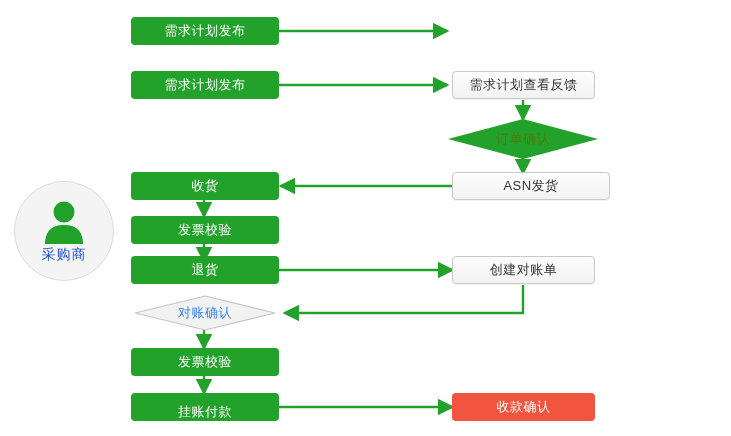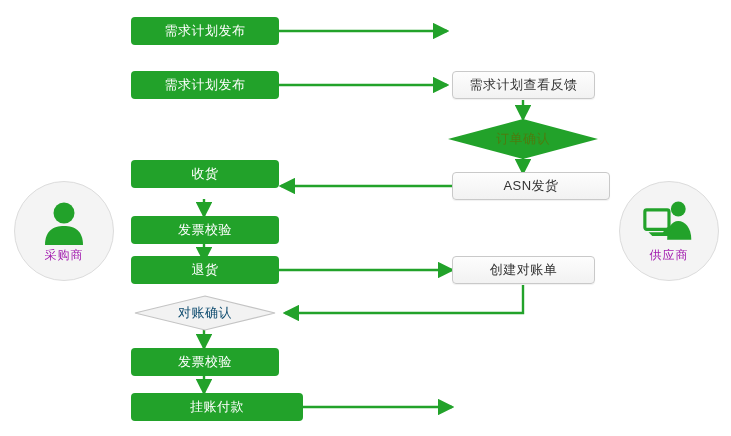--- a/index.html
+++ b/index.html
@@ -55,21 +55,21 @@
     width: 100%;
     height: 100%;
     display: flex;
     align-items: center;
     justify-content: center;
     font-size: 13px;
     letter-spacing: 0.5px;
     pointer-events: none;
   }
   .diamond.green .dlabel { color: #4d7c0f; }
-  .diamond.plain .dlabel { color: #0c4a6e; }
+  .diamond.plain .dlabel { color: #3b82f6; }
 
   
   .role {
     position: absolute;
     width: 98px;
     height: 98px;
     border-radius: 50%;
     background: #f4f4f4;
     border: 1px solid #dcdcdc;
     display: flex;
@@ -80,22 +80,22 @@
   }
   .role .ricon {
     width: 52px;
     height: 46px;
     display: flex;
     align-items: flex-end;
     justify-content: center;
     margin-bottom: 2px;
   }
   .role .rlabel {
-    font-size: 12px;
-    color: #a21caf;
+    font-size: 14px;
+    color: #1d4ed8;
     letter-spacing: 1px;
   }
 
   
   .svg-layer {
     position: absolute;
     left: 0;
     top: 0;
     width: 731px;
     height: 436px;
@@ -152,36 +152,20 @@
   <div class="role" style="left:14px; top:181px;">
     <div class="ricon">
       <svg width="46" height="44" viewBox="0 0 46 44">
         <circle cx="23" cy="12" r="10.5" fill="#22a22a"></circle>
         <path d="M4 44 C4 30 12 25 23 25 C34 25 42 30 42 44 Z" fill="#22a22a"></path>
       </svg>
     </div>
     <div class="rlabel">采购商</div>
   </div>
 
-  <div class="role" style="left:619px; top:181px;">
-    <div class="ricon">
-      <svg width="56" height="46" viewBox="0 0 56 46">
-
-        <rect x="2" y="10" width="26" height="21" rx="2" fill="none" stroke="#22a22a" stroke-width="3.4"></rect>
-        <path d="M6 34 L30 34 L26 38 L10 38 Z" fill="#22a22a"></path>
-
-        <circle cx="38" cy="9" r="8" fill="#22a22a"></circle>
-
-        <path d="M26 42 C26 29 31 22 38 22 C45 22 52 29 52 42 Z" fill="#22a22a"></path>
-
-        <path d="M30 27 C24 29 21 33 21 38 L28 38 C28 34 30 31 33 30 Z" fill="#22a22a"></path>
-      </svg>
-    </div>
-    <div class="rlabel">供应商</div>
-  </div>
 
   <div class="node green" style="left:131px; top:17px; width:148px; height:28px;">
     <span>需求计划发布</span>
   </div>
 
 
   <div class="node green" style="left:131px; top:71px; width:148px; height:28px;">
     <span>需求计划发布</span>
   </div>
 
@@ -193,21 +177,21 @@
     <svg width="150" height="40" viewBox="0 0 150 40">
       <polygon points="75,0 150,20 75,40 0,20" fill="#22a22a"></polygon>
     </svg>
     <div class="dlabel">订单确认</div>
   </div>
 
   <div class="node plain" style="left:452px; top:172px; width:158px; height:28px;">
     <span>ASN发货</span>
   </div>
 
-  <div class="node green" style="left:131px; top:160px; width:148px; height:28px;">
+  <div class="node green" style="left:131px; top:172px; width:148px; height:28px;">
     <span>收货</span>
   </div>
 
   <div class="node green" style="left:131px; top:216px; width:148px; height:28px;">
     <span>发票校验</span>
   </div>
 
   <div class="node plain" style="left:452px; top:256px; width:143px; height:28px;">
     <span>创建对账单</span>
   </div>
@@ -220,18 +204,21 @@
     <svg width="142" height="36" viewBox="0 0 142 36">
       <polygon points="71,1 141,18 71,35 1,18" fill="#f2f2f2" stroke="#c4c4c4" stroke-width="1.2"></polygon>
     </svg>
     <div class="dlabel">对账确认</div>
   </div>
 
   <div class="node green" style="left:131px; top:348px; width:148px; height:28px;text-align:right;">
     <span>发票校验</span>
   </div>
 
-  <div class="node green" style="left:131px; top:393px; width:172px; height:28px;">
+  <div class="node green" style="left:131px; top:393px; width:148px; height:28px;align-items:flex-end;">
     <span>挂账付款</span>
   </div>
 
+  <div class="node red" style="left:452px; top:393px; width:143px; height:28px;">
+    <span>收款确认</span>
+  </div>
 
 </div>
 
 </body></html>

